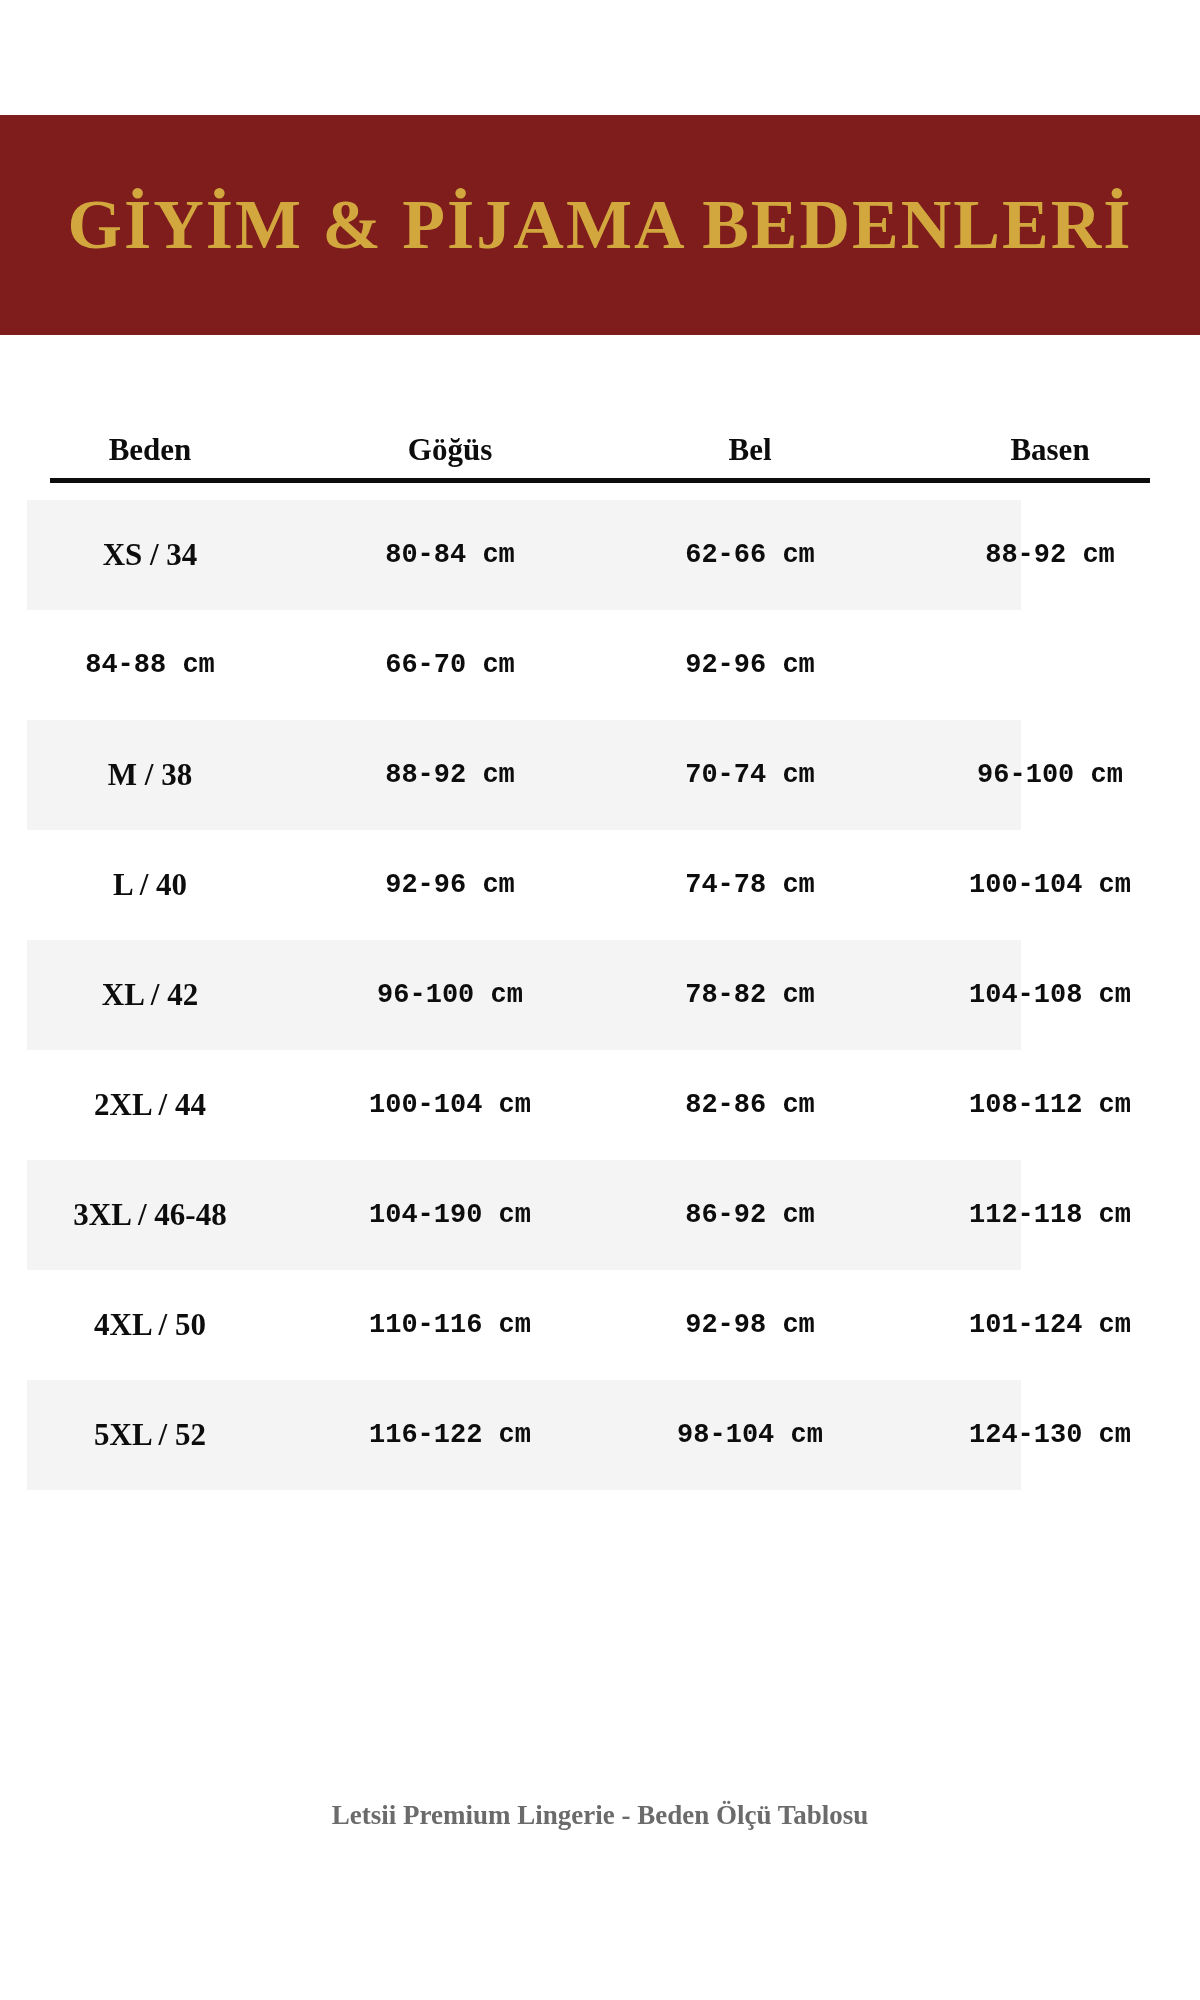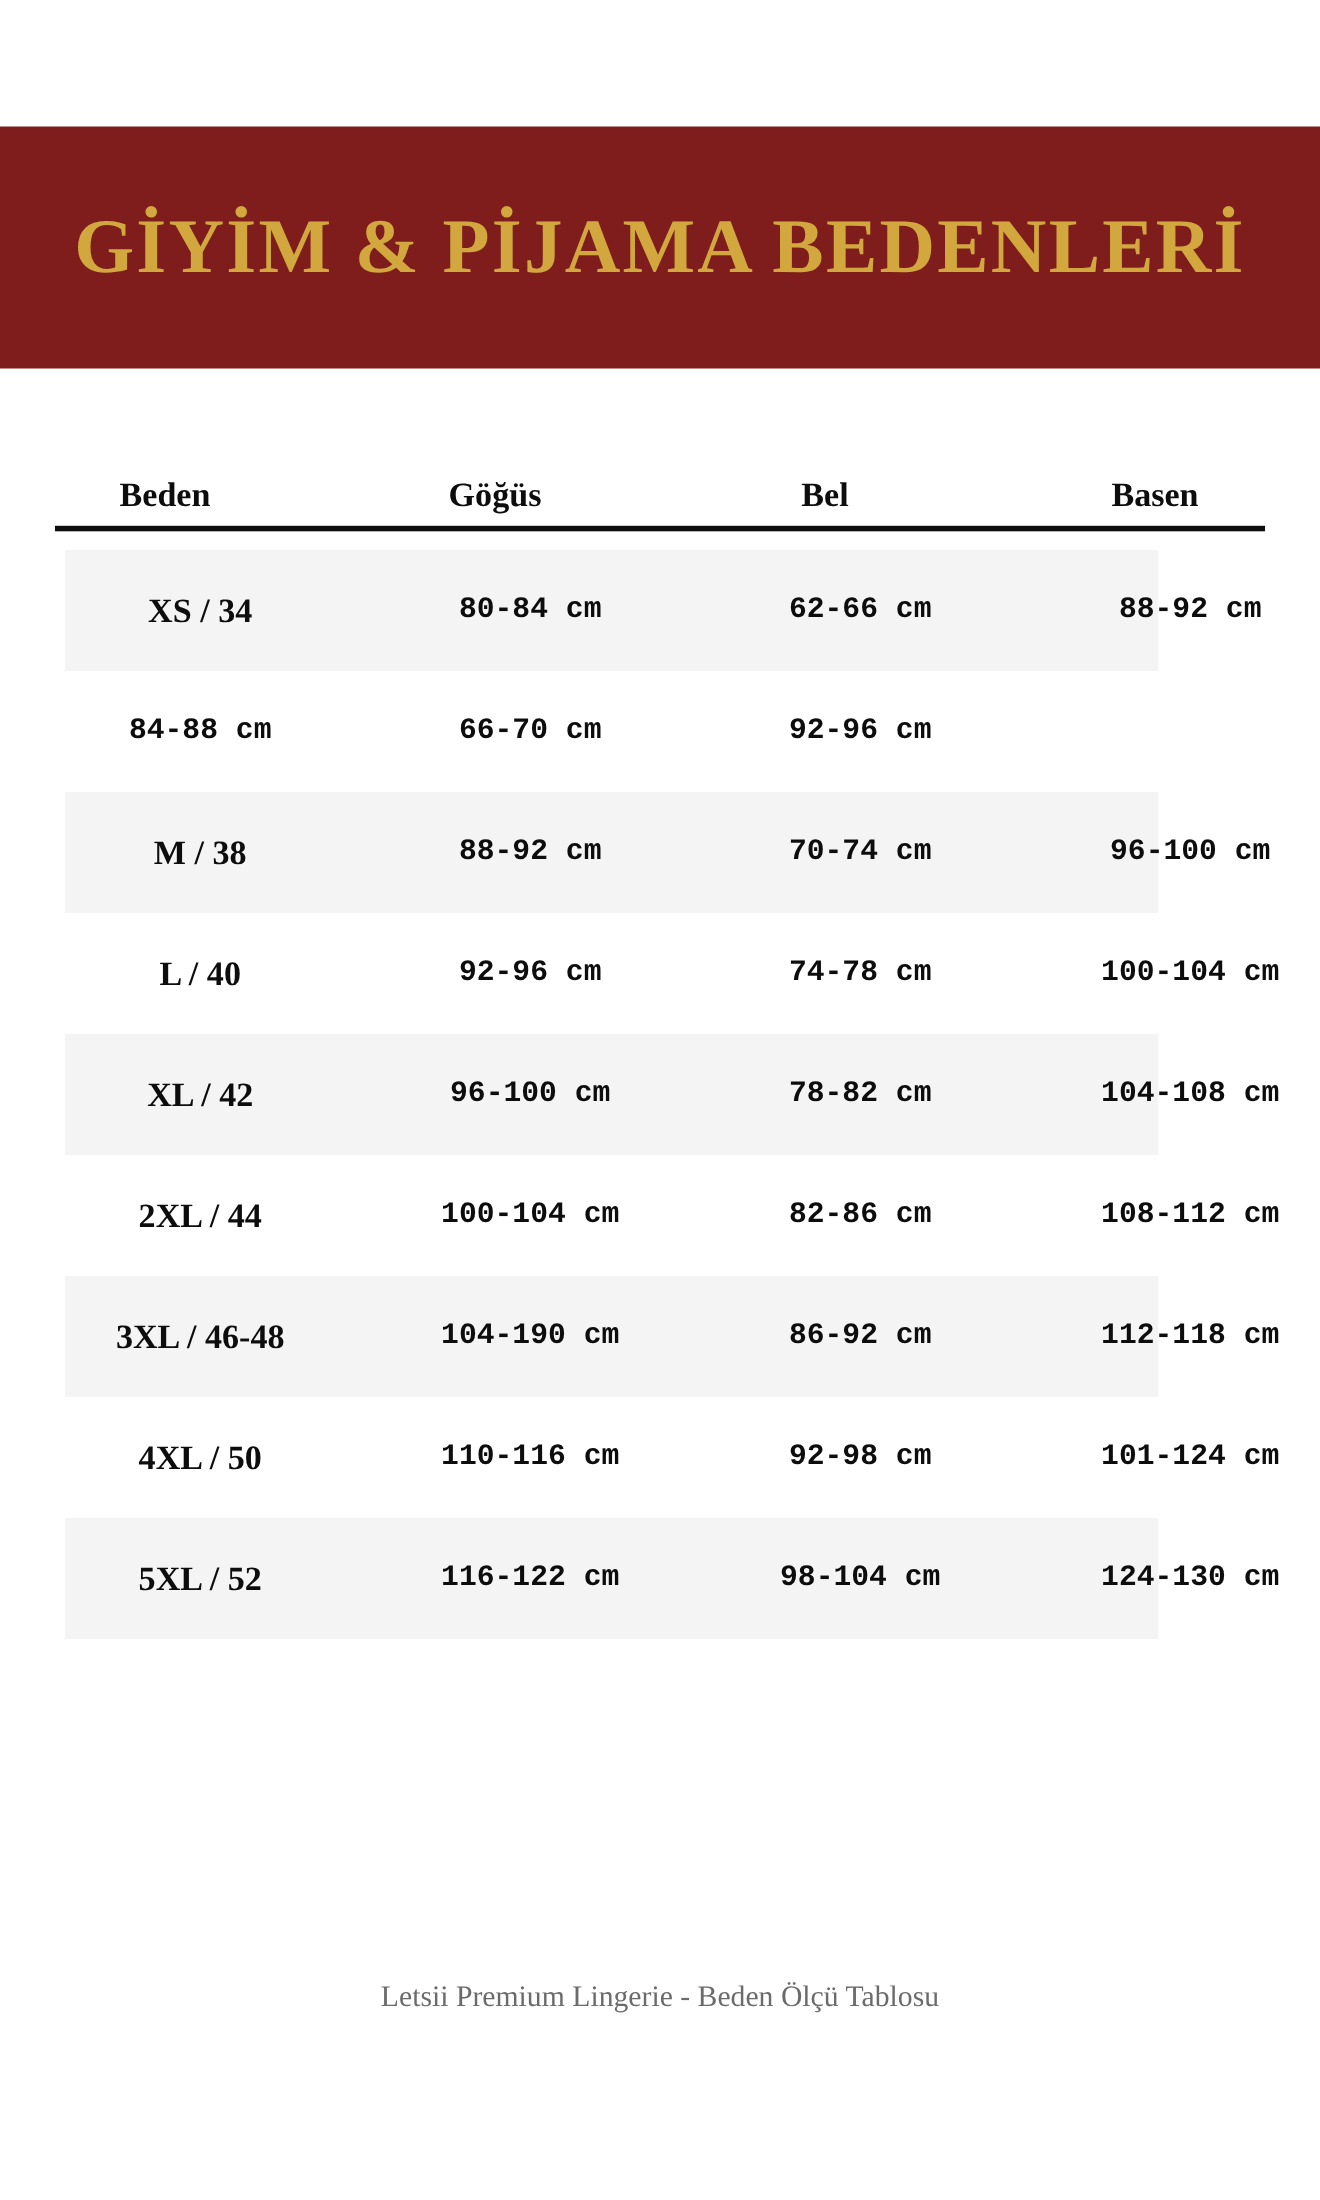--- a/index.html
+++ b/index.html
@@ -59,21 +59,20 @@
     left: 50px;
     width: 1100px;
     height: 5px;
     background: #0d0d0d;
   }
   .rows {
     position: absolute;
     top: 500px;
     left: 0;
     width: 1048px;
-    margin-left: 32px;
   }
   .row {
     position: relative;
     z-index: 0;
     height: 110px;
     display: grid;
     grid-template-columns: repeat(4, 300px);
     align-items: center;
   }
   .row.stripe::before {
@@ -98,21 +97,21 @@
   .footer {
     position: absolute;
     top: 1800px;
     left: 0;
     width: 1200px;
     text-align: center;
   }
   .footer-text {
     color: #6b6b6b;
     font-size: 27px;
-    font-weight: normal;
+    font-weight: bold;
   }
 </style>
 </head>
 <body>
 
 <div class="page">
 
   <div class="banner">
     <div class="banner-title">GİYİM &amp; PİJAMA BEDENLERİ</div>
   </div>

